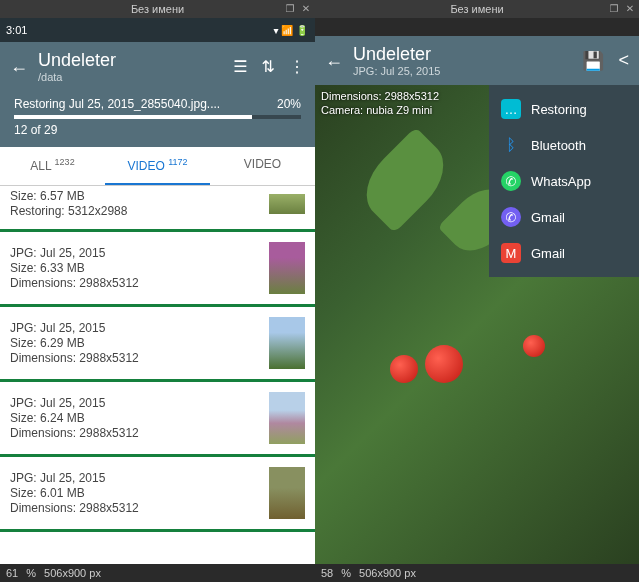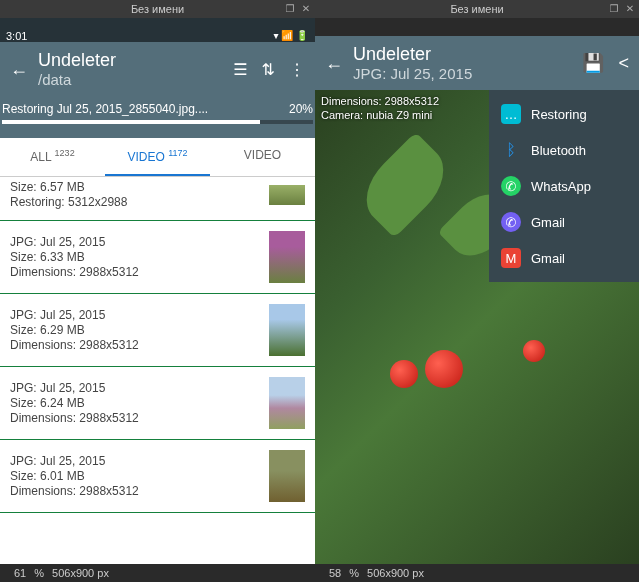--- a/index.html
+++ b/index.html
@@ -4,48 +4,48 @@
 <style>
 *{margin:0;padding:0;box-sizing:border-box;font-family:Arial,sans-serif}
 body{background:#1a1a1a;width:639px;height:582px;overflow:hidden;display:flex}
 .window{display:flex;flex-direction:column;background:#2a2a2a}
 .window.left{width:315px}
 .window.right{width:324px}
 .titlebar{background:#3a3a3a;color:#ccc;font-size:11px;padding:3px 6px;display:flex;align-items:flex-start;justify-content:center;position:relative;height:18px}
 .tb-icons{position:absolute;right:2px;top:2px;display:flex;gap:2px}
 .tb-icon{width:14px;height:14px;color:#aaa;font-size:10px;line-height:14px;text-align:center;cursor:pointer}
 .content{flex:1;background:#fff;display:flex;flex-direction:column;overflow:hidden}
-.statusbar-android{background:#263238;color:#fff;font-size:11px;padding:12px 6px;display:flex;justify-content:space-between;height:24px;}
+.statusbar-android{background:#263238;color:#fff;font-size:11px;padding:12px 6px;display:flex;justify-content:space-between;height:24px;align-items:center}
 .status-icons{display:flex;gap:3px;font-size:10px}
 .header{background:#546e7a;color:#fff;padding:8px 10px;display:flex;align-items:center;gap:10px}
 .back-arrow{font-size:18px;cursor:pointer}
 .header-title{flex:1}
 .app-title{font-size:18px;font-weight:400}
-.subtitle{font-size:15px;color:#cfd8dc}
+.subtitle{font-size:11px;color:#cfd8dc}
 .header-actions{display:flex;gap:14px;align-items:center;font-size:16px}
 .hact{cursor:pointer}
-.progress-section{background:#546e7a;color:#fff;padding:6px 2px 10px;font-size:12px}
+.progress-section{background:#546e7a;color:#fff;padding:6px 14px 10px;font-size:12px}
 .prog-row{display:flex;justify-content:space-between}
 .prog-bar{height:4px;background:#37474f;margin:4px 0}
 .prog-fill{height:100%;background:#fff;width:83%}
 .tabs{display:flex;background:#fff;border-bottom:1px solid #ccc}
 .tab{flex:1;text-align:center;padding:10px 12px;font-size:12px;color:#666;border-bottom:2px solid transparent;cursor:pointer}
 .tab.active{color:#1976d2;border-bottom-color:#1976d2}
 .tab sup{font-size:9px}
 .list{flex:1;overflow:hidden;background:#fff}
-.item{display:flex;padding:10px;border-bottom:1px solid #15803d;align-items:center}
+.item{display:flex;padding:10px;border-bottom:3px solid #15803d;align-items:center}
 .item-info{flex:1;font-size:12px;color:#444}
 .item-info div{margin:1px 0}
 .thumb{width:36px;height:52px;background:#7a9}
 .thumb.t0{height:20px;background:linear-gradient(#9ab068,#6a8040)}
 .thumb.t1{background:linear-gradient(#a85c9c 30%,#6a8040)}
 .thumb.t2{background:linear-gradient(#a8c8e8 30%,#4a7030)}
 .thumb.t3{background:linear-gradient(#b8d0e8 35%,#b088a0 60%,#90a060)}
 .thumb.t4{background:linear-gradient(#889060 40%,#706030)}
-.bottombar{background:#2a2a2a;color:#ccc;font-size:11px;padding:3px 14px;display:flex;gap:8px;align-items:center;height:18px}
+.bottombar{background:#2a2a2a;color:#ccc;font-size:11px;padding:3px 6px;display:flex;gap:8px;align-items:center;height:18px}
 
 .right .content{background:#2a2a2a}
 .header2{background:#546e7a;color:#fff;padding:8px 10px;display:flex;align-items:center;gap:10px;margin-top:18px}
 .preview{flex:1;position:relative;background:linear-gradient(135deg,#2a4020,#3a6030 30%,#4a7838 50%,#2a4020);overflow:hidden}
 .overlay-text{position:absolute;top:4px;left:6px;color:#fff;font-size:11px;text-shadow:0 0 3px #000;line-height:14px}
 .berry{position:absolute;border-radius:50%;background:radial-gradient(circle at 35% 35%,#ff6050,#c01810)}
 .b1{width:38px;height:38px;left:110px;top:260px}
 .b2{width:28px;height:28px;left:75px;top:270px}
 .b3{width:22px;height:22px;left:208px;top:250px}
 .leaf{position:absolute;background:#5a9040;transform:rotate(45deg)}
@@ -91,20 +91,21 @@
       </div>
     </div>
     <div class="progress-section">
       <div class="prog-row">
         <span>Restoring Jul 25, 2015_2855040.jpg....</span>
         <span>20%</span>
       </div>
       <div class="prog-bar">
           <div class="prog-fill"></div>
         </div>
+      <div>12 of 29</div>
     </div>
     <div class="tabs">
       <div class="tab"><span>ALL</span> <sup>1232</sup></div>
       <div class="tab active"><span>VIDEO</span> <sup>1172</sup></div>
       <div class="tab"><span>VIDEO</span></div>
     </div>
     <div class="list">
       <div class="item" style="padding-top:2px">
         <div class="item-info">
             <div>Size: 6.57 MB</div>

